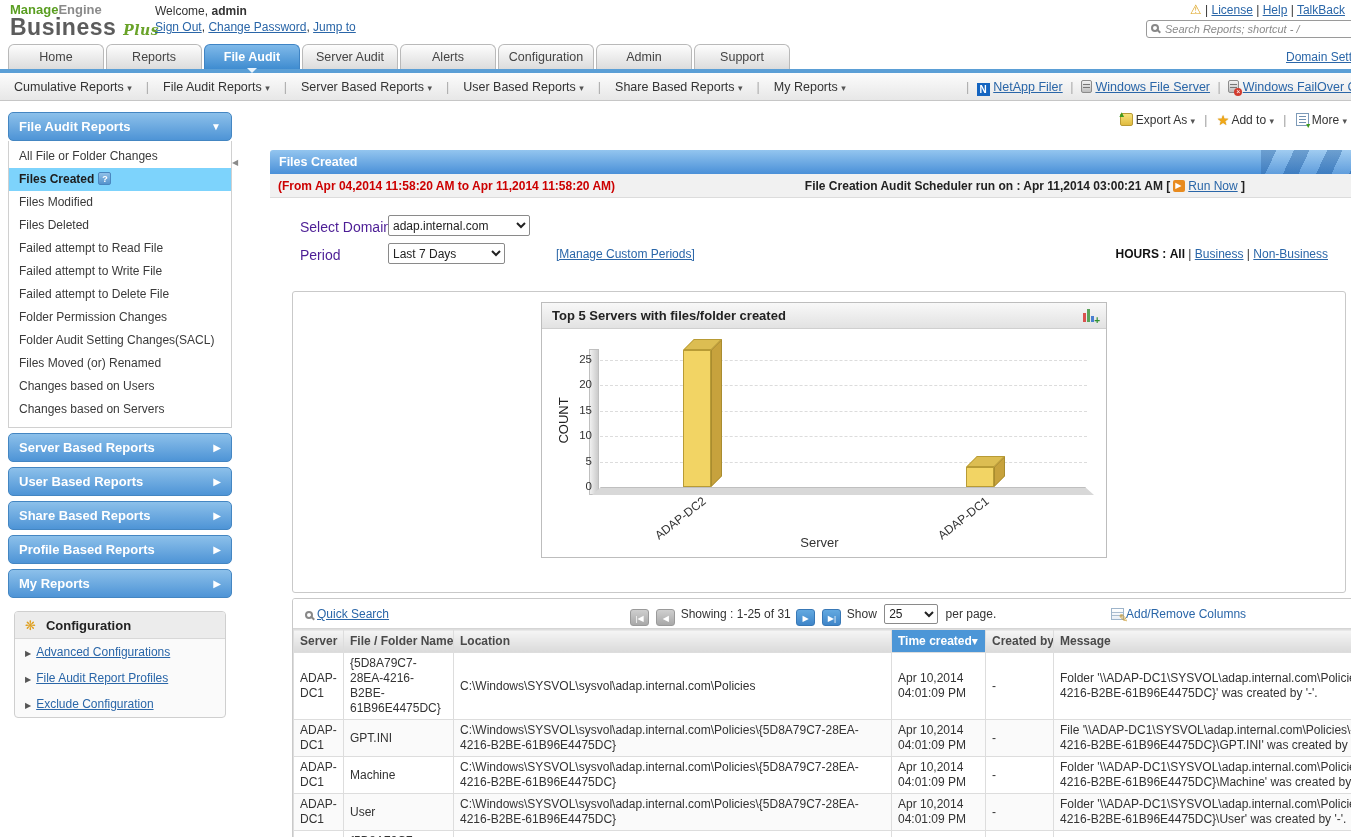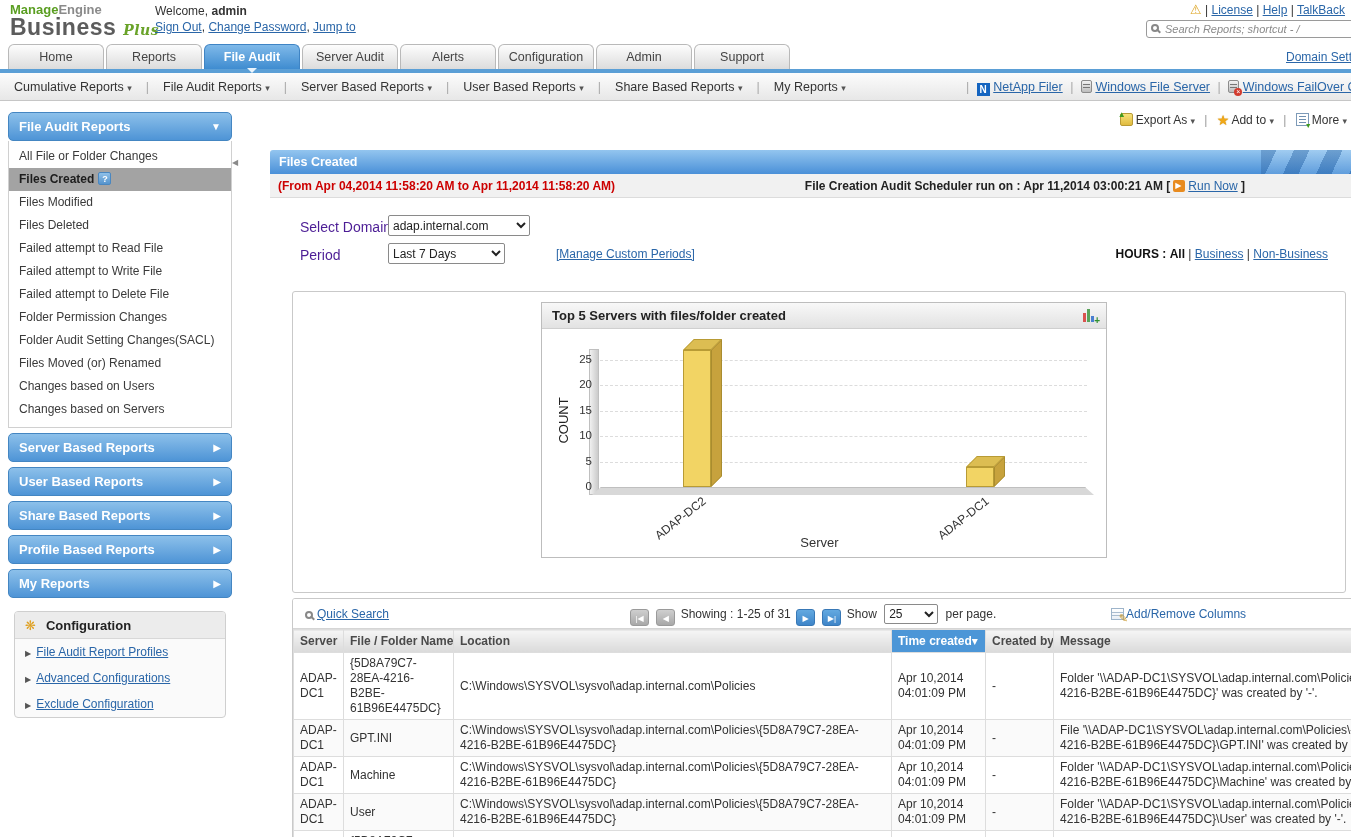--- a/index.html
+++ b/index.html
@@ -64,21 +64,21 @@
 
   
   #sidebar { position:absolute; left:8px; top:112px; width:224px; }
   .side-head { height:29px; background:linear-gradient(#8cc0ea,#4e94d6); border:1px solid #4486c2;
     border-radius:5px; color:#fff; font-weight:bold; font-size:13px; line-height:27px;
     padding:0 10px; position:relative; cursor:pointer; }
   .side-head .arr { position:absolute; right:10px; top:0; font-size:10px; }
   #report-list { border:1px solid #d0d0d0; border-top:none; background:#fff; padding:4px 0 6px; }
   .ritem { height:23px; line-height:23px; font-size:12px; color:#3a3a3a; padding-left:10px;
     cursor:pointer; white-space:nowrap; }
-  .ritem.sel { background:#a3a3a3; font-weight:bold; color:#1d1d1d; }
+  .ritem.sel { background:#7dd3fc; font-weight:bold; color:#1d1d1d; }
   .qbadge { display:inline-block; width:13px; height:13px; background:linear-gradient(#8fc0e8,#5694cd);
     border:1px solid #4a87c0; border-radius:2px; color:#fff; font-size:9px; font-weight:bold;
     line-height:13px; text-align:center; vertical-align:1px; margin-left:4px; }
   .side-sec { margin-top:5px; }
   #config-box { margin:13px 6px 0 6px; border:1px solid #cfcfcf; border-radius:4px; background:#fafafa;
     overflow:hidden; }
   #config-head { height:27px; background:#ececec; border-bottom:1px solid #d8d8d8; font-weight:bold;
     font-size:13px; line-height:27px; color:#222; padding-left:10px; }
   #config-head .gear { color:#dfa021; margin-right:10px; font-size:13px; }
   .cfg-link { padding:6px 0 6px 10px; font-size:12px; white-space:nowrap; }
@@ -251,22 +251,22 @@
     <div class="ritem">Changes based on Users</div>
     <div class="ritem">Changes based on Servers</div>
   </div>
   <div class="side-head side-sec"><span>Server Based Reports</span><span class="arr">▶</span></div>
   <div class="side-head side-sec"><span>User Based Reports</span><span class="arr">▶</span></div>
   <div class="side-head side-sec"><span>Share Based Reports</span><span class="arr">▶</span></div>
   <div class="side-head side-sec"><span>Profile Based Reports</span><span class="arr">▶</span></div>
   <div class="side-head side-sec"><span>My Reports</span><span class="arr">▶</span></div>
   <div id="config-box">
     <div id="config-head"><span class="gear">❋</span><span>Configuration</span></div>
+    <div class="cfg-link"><span class="bul">▶</span><a>Advanced Configurations</a></div>
     <div class="cfg-link"><span class="bul">▶</span><a>File Audit Report Profiles</a></div>
-    <div class="cfg-link"><span class="bul">▶</span><a>Advanced Configurations</a></div>
     <div class="cfg-link"><span class="bul">▶</span><a>Exclude Configuration</a></div>
   </div>
 </div>
 <div id="collapse-handle"><span>◀</span></div>
 
 <div id="toolbar">
   <span class="titem"><span class="ic-export"></span><span>Export As</span> <span class="car">▾</span></span>
   <span class="sep">|</span>
   <span class="titem"><span class="ic-star">★</span><span>Add to</span> <span class="car">▾</span></span>
   <span class="sep">|</span>

